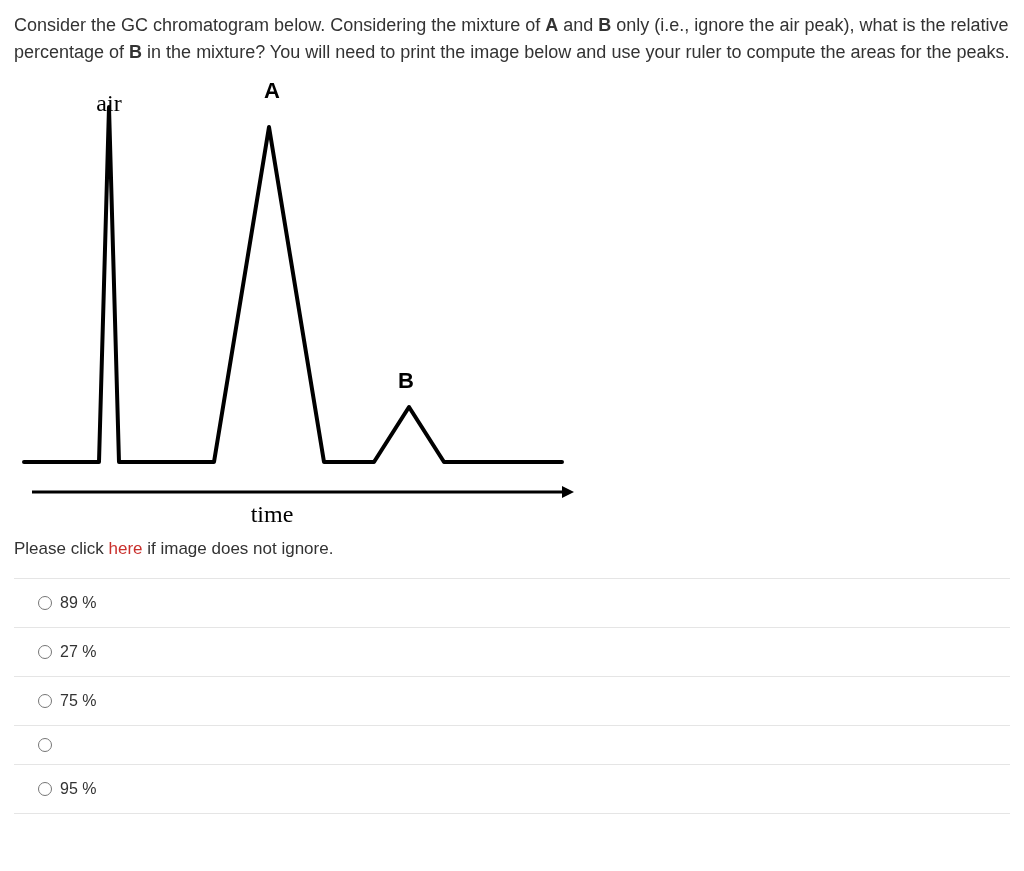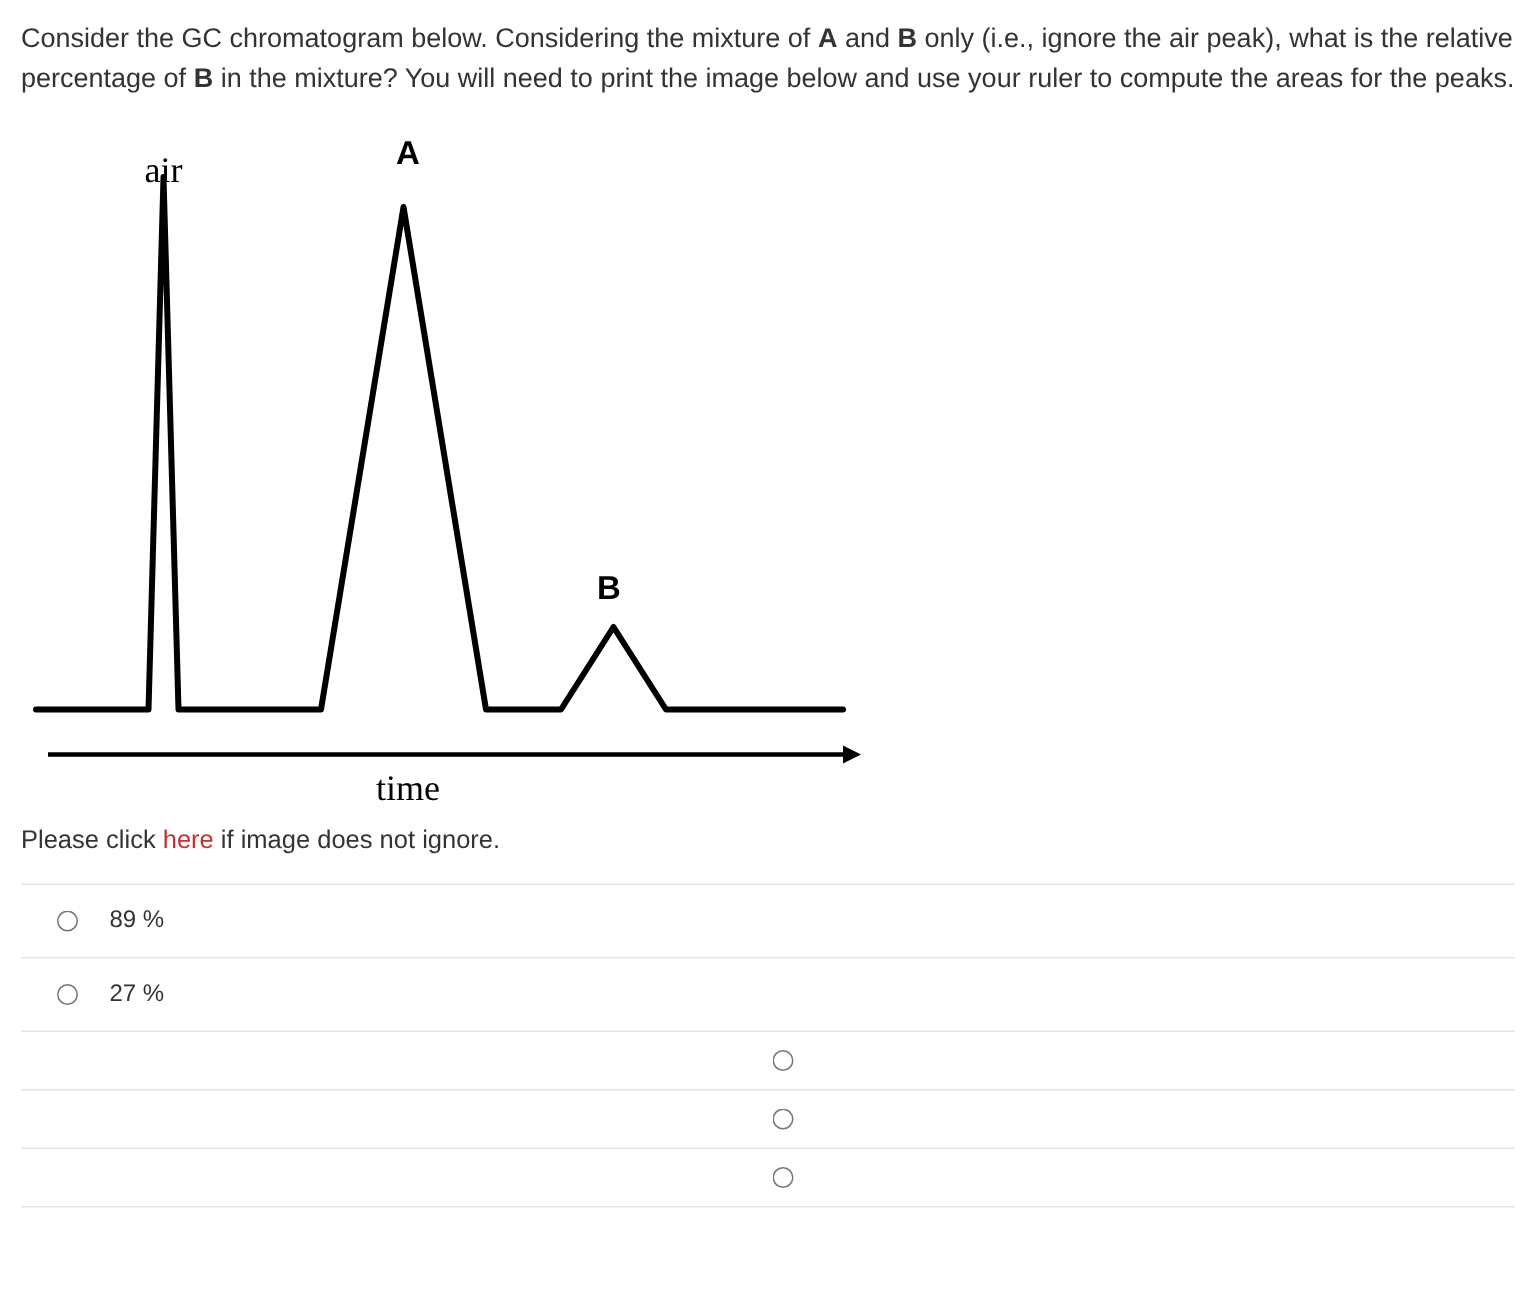--- a/index.html
+++ b/index.html
@@ -10,21 +10,21 @@
     body {
       font-family: "Helvetica Neue", Helvetica, Arial, sans-serif;
       font-size: 18px;
       line-height: 1.5;
       color: #333;
       background: #fff;
       padding: 12px 14px;
       width: 1024px;
     }
     .question-stem {
-      margin-bottom: 17px;
+      margin-bottom: 6px;
     }
     .bold {
       font-weight: 700;
     }
     .chromatogram {
       display: block;
       margin: 4px 0 4px 0;
     }
     .image-fallback {
       font-size: 17px;
@@ -36,24 +36,23 @@
     }
     .options {
       list-style: none;
       border-top: 1px solid #e5e5e5;
     }
     .option-row {
       border-bottom: 1px solid #e5e5e5;
       padding: 12px 4px 12px 24px;
       display: flex;
       align-items: center;
-      gap: 21px;
+      gap: 8px;
       font-size: 16px;
       color: #333;
-      justify-content: center;
     }
     .option-row input[type="radio"] {
       width: 14px;
       height: 14px;
       margin: 0;
       accent-color: #555;
     }
     .option-label {
       flex: 1;
     }
@@ -85,20 +84,22 @@
     <li class="option-row">
       <input type="radio" name="answer" style="">
       <span class="option-label">89 %</span>
     </li>
     <li class="option-row">
       <input type="radio" name="answer" style="">
       <span class="option-label">27 %</span>
     </li>
     <li class="option-row">
       <input type="radio" name="answer" style="">
+      <span class="option-label">75 %</span>
     </li>
     <li class="option-row">
       <input type="radio" name="answer" style="">
     </li>
     <li class="option-row">
       <input type="radio" name="answer" style="">
+      <span class="option-label">95 %</span>
     </li>
   </ul>
 
 </body></html>

